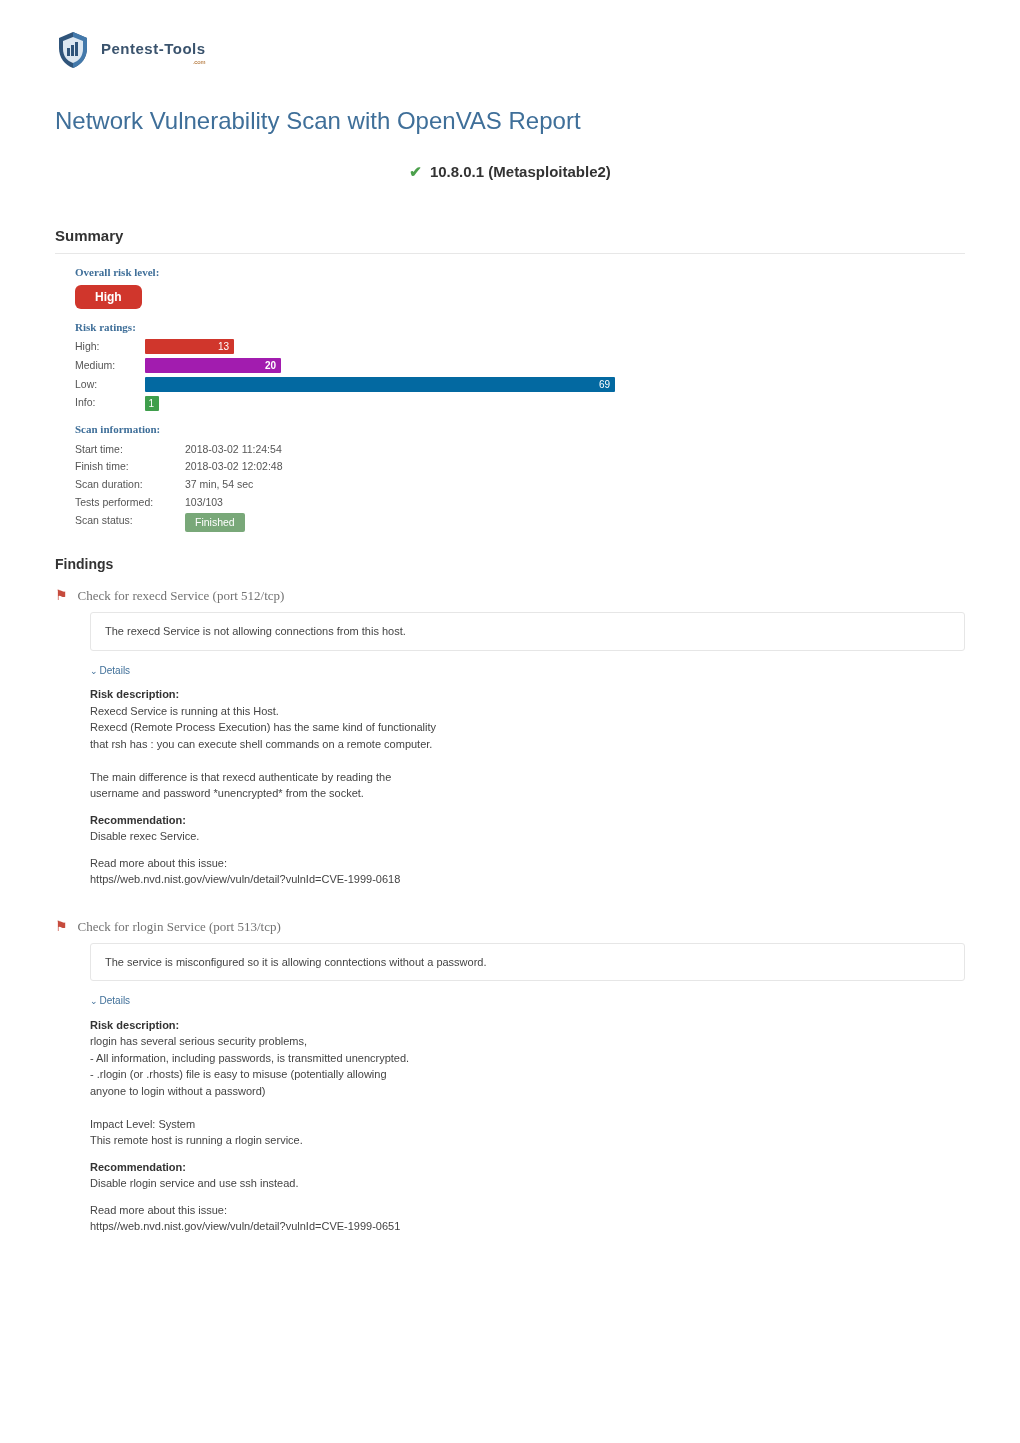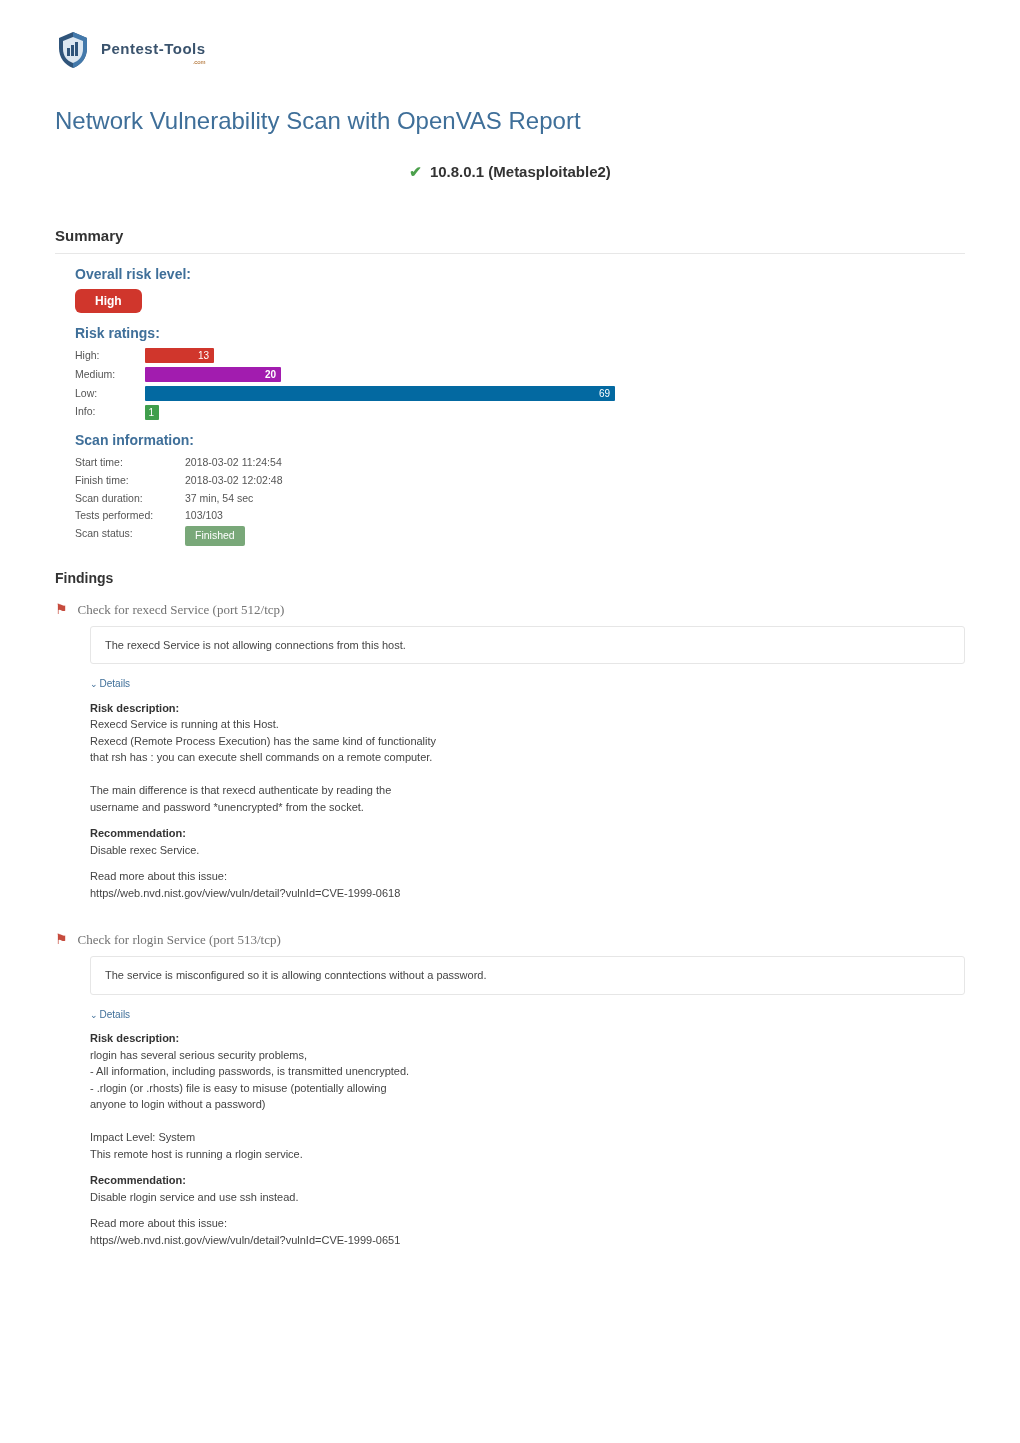--- a/index.html
+++ b/index.html
@@ -39,22 +39,23 @@
     font-weight: 700;
     color: #333;
     border-bottom: 1px solid #e7e7e7;
     padding-bottom: 6px;
     margin-bottom: 10px;
   }
   .summary-block { margin-bottom: 22px; margin-top: 41px; }
   .sub-head {
     color: #3f6f99;
     font-weight: 700;
-    font-size: 14px;
+    font-size: 11px;
     margin-bottom: 4px;
+    font-family: Liberation Serif, serif;
   }
   .risk-level-block { padding-left: 20px; margin-bottom: 10px; }
   .badge-high {
     display: inline-block;
     background: #d0362c;
     color: #fff;
     font-weight: 700;
     font-size: 12px;
     padding: 3px 20px;
     border-radius: 6px;
@@ -147,21 +148,21 @@
   <div class="risk-level-block">
     <div class="sub-head">Overall risk level:</div>
     <span class="badge-high">High</span>
   </div>
 
   <div class="ratings">
     <div class="sub-head">Risk ratings:</div>
     <div id="ratings-container">
         <div class="rating-row">
           <span class="rating-label">High:</span>
-          <span class="rating-bar" style="width: 69px; background: rgb(208, 54, 44);">13</span>
+          <span class="rating-bar" style="width: 89px; background: rgb(208, 54, 44);">13</span>
         </div>
         <div class="rating-row">
           <span class="rating-label">Medium:</span>
           <span class="rating-bar" style="width: 136px; background: #a21caf; font-weight: bold;">20</span>
         </div>
         <div class="rating-row">
           <span class="rating-label">Low:</span>
           <span class="rating-bar" style="width: 470px; background: #0369a1;">69</span>
         </div>
         <div class="rating-row">

